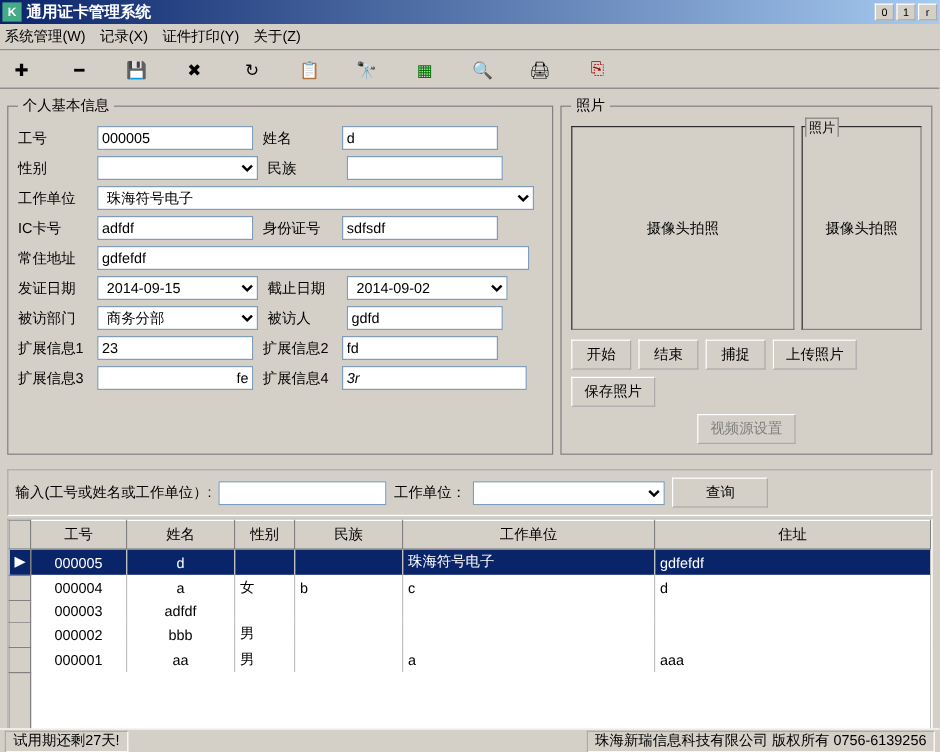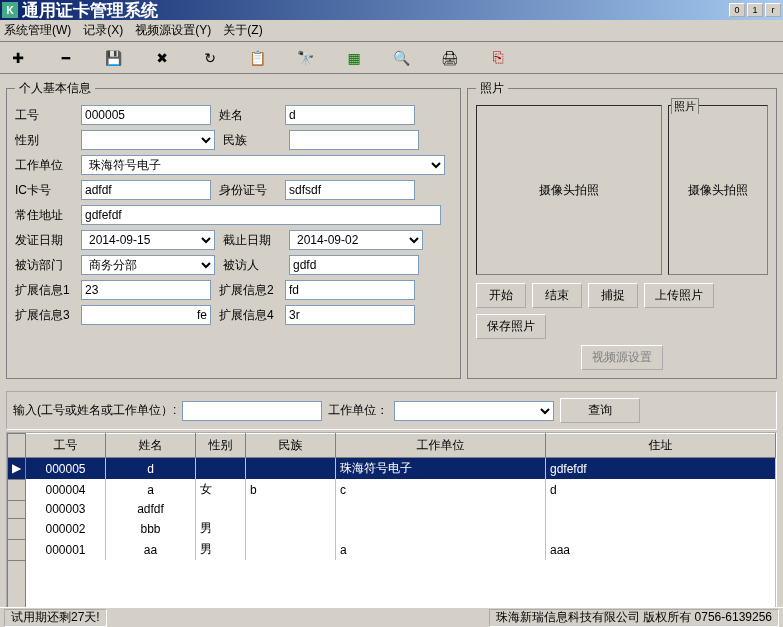--- a/index.html
+++ b/index.html
@@ -1,19 +1,19 @@
 <!DOCTYPE html>
 <html><head>
 <meta charset="utf-8">
 <style>
 * { box-sizing: border-box; margin: 0; padding: 0; }
 body { font-family: "SimSun", "宋体", sans-serif; font-size: 12px; background: #d4d0c8; width: 783px; height: 627px; overflow: hidden; }
 .titlebar { background: linear-gradient(to right, #0a246a, #a6caf0); color: #fff; height: 20px; display: flex; align-items: center; padding: 0 2px; }
 .titlebar .icon { width: 16px; height: 16px; background: #4a8; margin-right: 4px; display: inline-flex; align-items: center; justify-content: center; font-size: 10px; font-weight: bold; color: #fff; }
-.titlebar .title { flex: 1; font-weight: bold; font-size: 17px; }
+.titlebar .title { flex: 1; font-weight: bold; font-size: 13px; }
 .titlebar .btns { display: flex; gap: 2px; }
 .titlebar .btn { width: 16px; height: 14px; background: #d4d0c8; border: 1px outset #fff; font-size: 9px; text-align: center; line-height: 12px; color: #000; cursor: pointer; font-family: Marlett, sans-serif; }
 .menubar { background: #d4d0c8; padding: 2px 4px; display: flex; gap: 12px; border-bottom: 1px solid #808080; }
 .menubar span { cursor: pointer; }
 .toolbar { background: #d4d0c8; padding: 4px 8px; display: flex; gap: 28px; align-items: center; border-bottom: 1px solid #808080; height: 32px; }
 .toolbar .tbtn { width: 20px; height: 20px; display: inline-flex; align-items: center; justify-content: center; cursor: pointer; font-size: 14px; }
 .content { padding: 6px; }
 fieldset { border: 1px solid #808080; padding: 8px; margin-bottom: 4px; }
 fieldset legend { padding: 0 4px; }
 .row { display: flex; align-items: center; margin-bottom: 5px; gap: 8px; }
@@ -56,21 +56,21 @@
   <div class="btns">
     <span class="btn">0</span>
     <span class="btn">1</span>
     <span class="btn">r</span>
   </div>
 </div>
 
 <div class="menubar">
   <span>系统管理(W)</span>
   <span>记录(X)</span>
-  <span>视频源设置(Y)</span>
+  <span>证件打印(Y)</span>
   <span>关于(Z)</span>
 </div>
 
 <div class="toolbar">
   <span class="tbtn">✚</span>
   <span class="tbtn">━</span>
   <span class="tbtn">💾</span>
   <span class="tbtn">✖</span>
   <span class="tbtn">↻</span>
   <span class="tbtn">📋</span>
@@ -126,21 +126,21 @@
       <div class="row">
         <span class="lbl">扩展信息1</span>
         <input type="text" style="width: 130px;" value="23">
         <span class="lbl2">扩展信息2</span>
         <input type="text" style="width: 130px;" value="fd">
       </div>
       <div class="row">
         <span class="lbl">扩展信息3</span>
         <input type="text" style="width: 130px; text-align: right;" value="fe">
         <span class="lbl2">扩展信息4</span>
-        <input type="text" style="width: 130px;" value="3r">
+        <input type="text" style="width: 154px; font-style: italic;" value="3r">
       </div>
     </fieldset>
 
     <fieldset class="photo-area">
       <legend>照片</legend>
       <div class="photo-boxes">
         <div class="photo-box">
           <span class="ph-label">摄像头拍照</span>
         </div>
         <div class="photo-box small">

